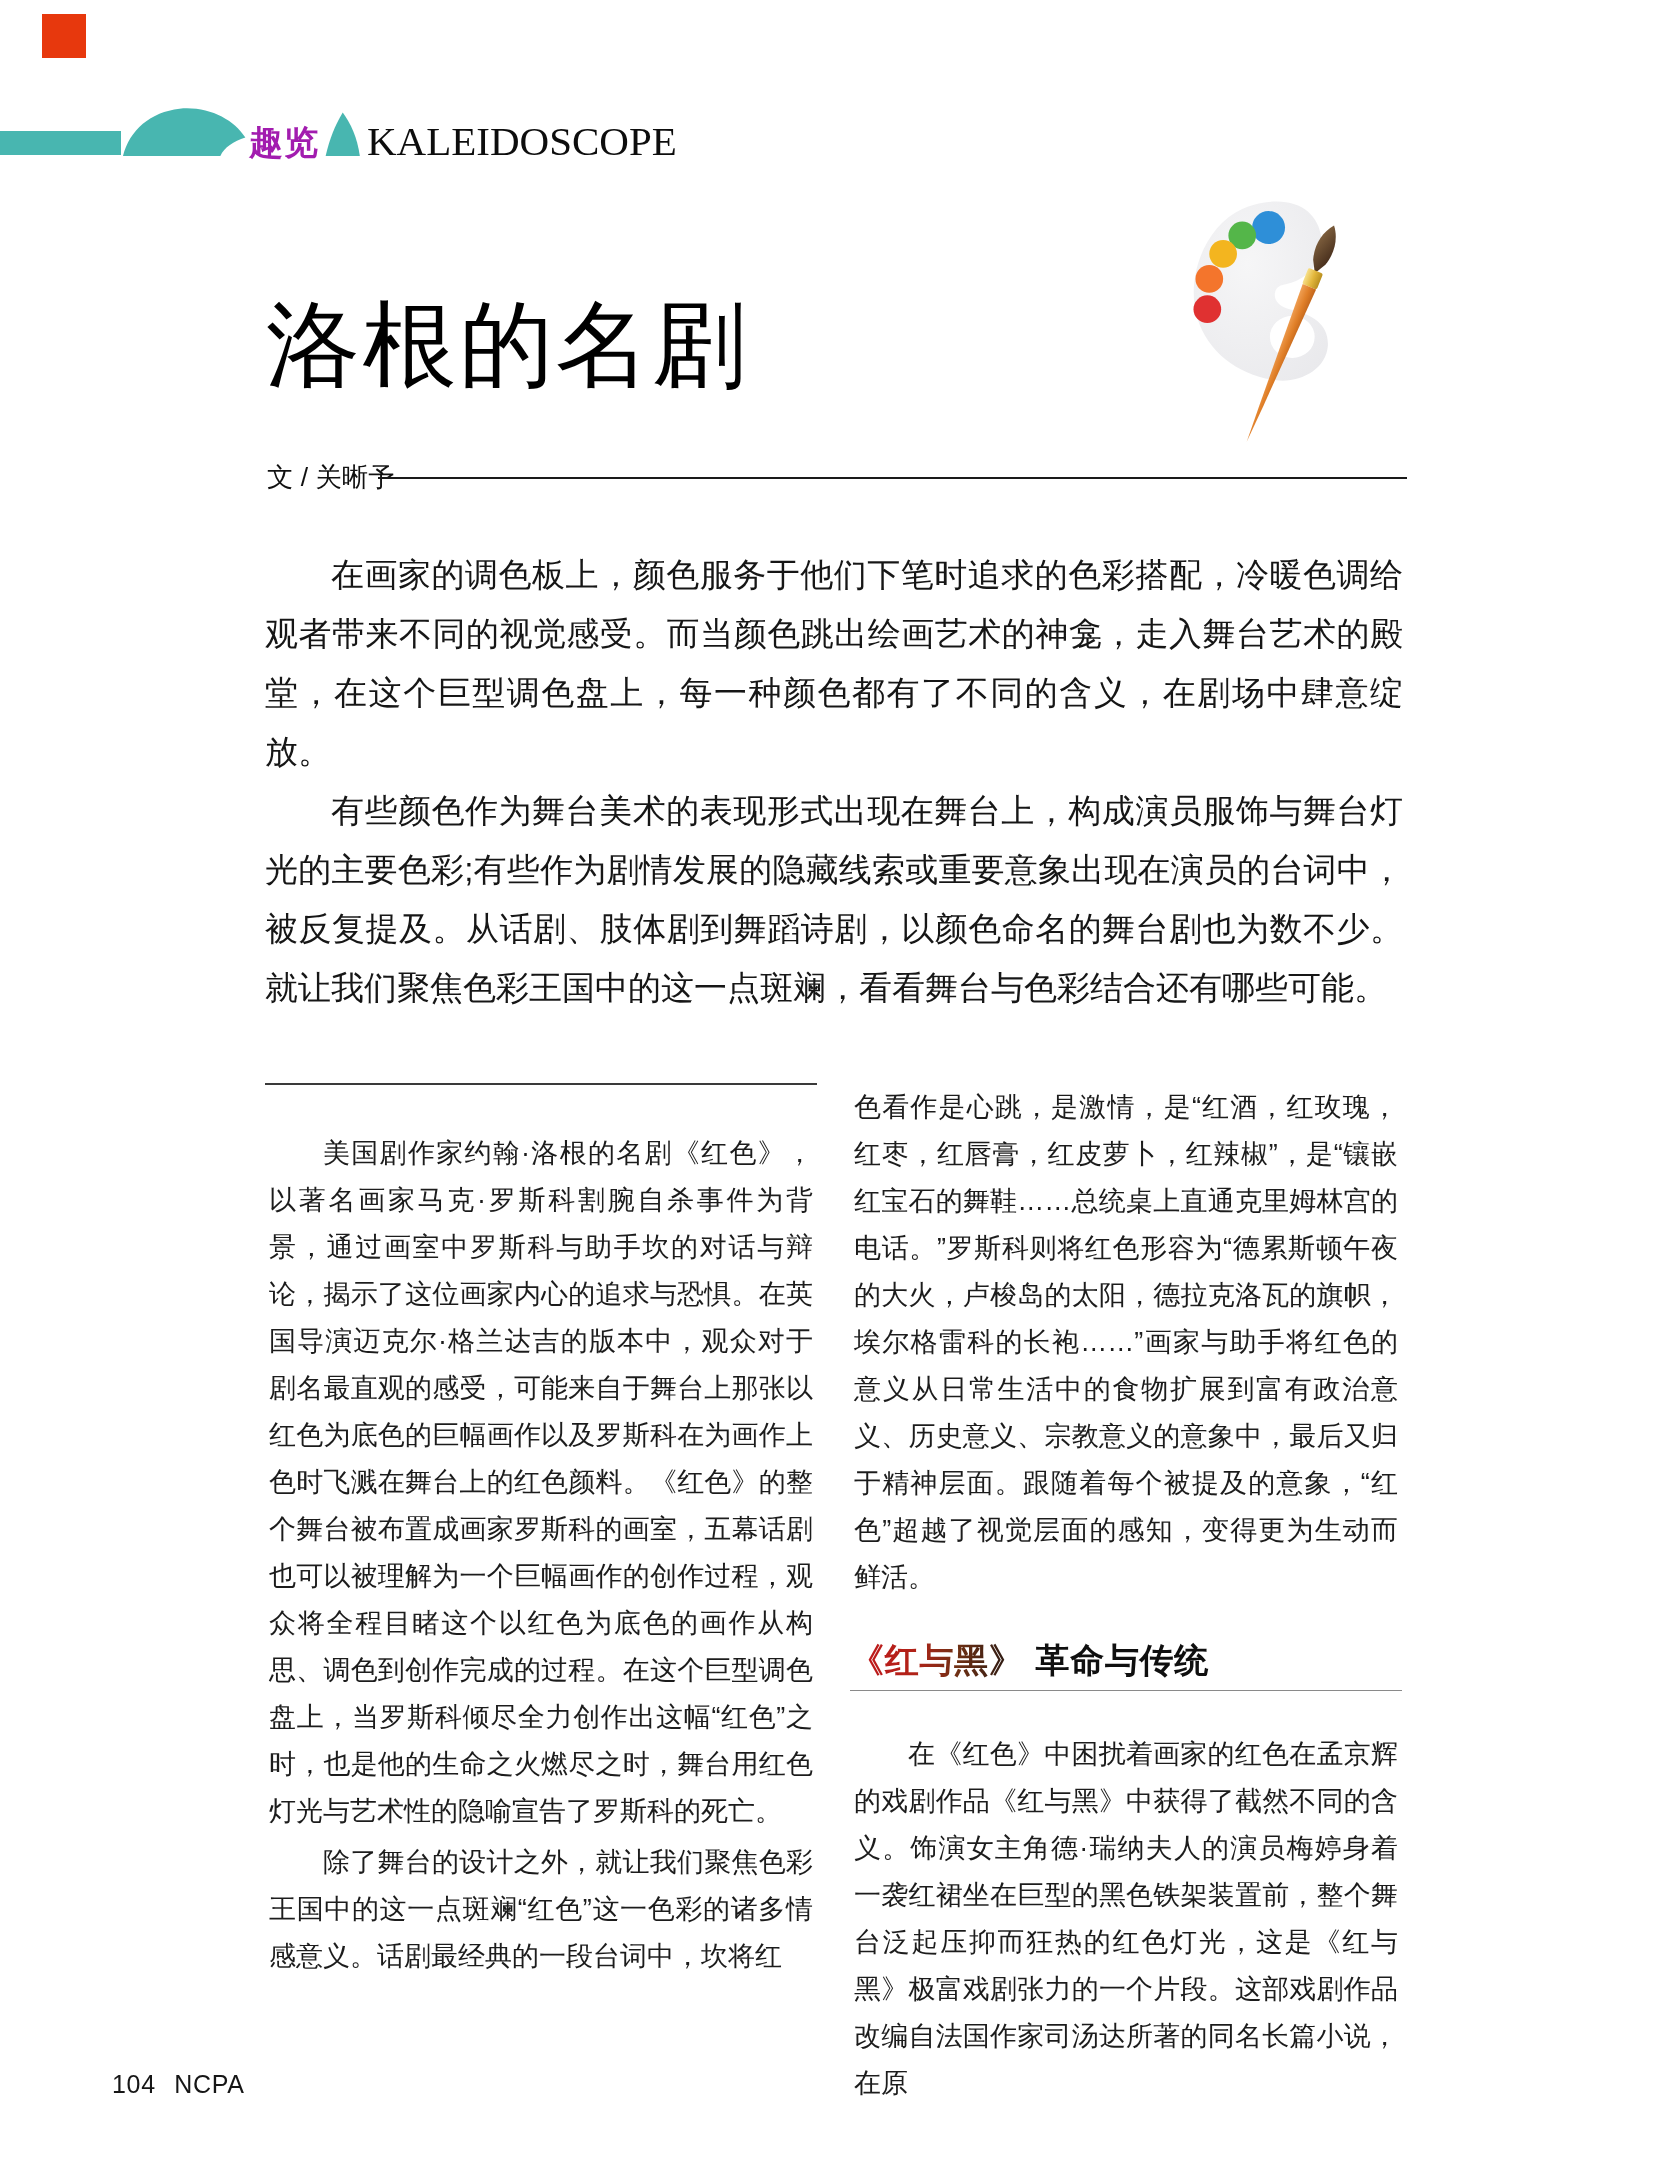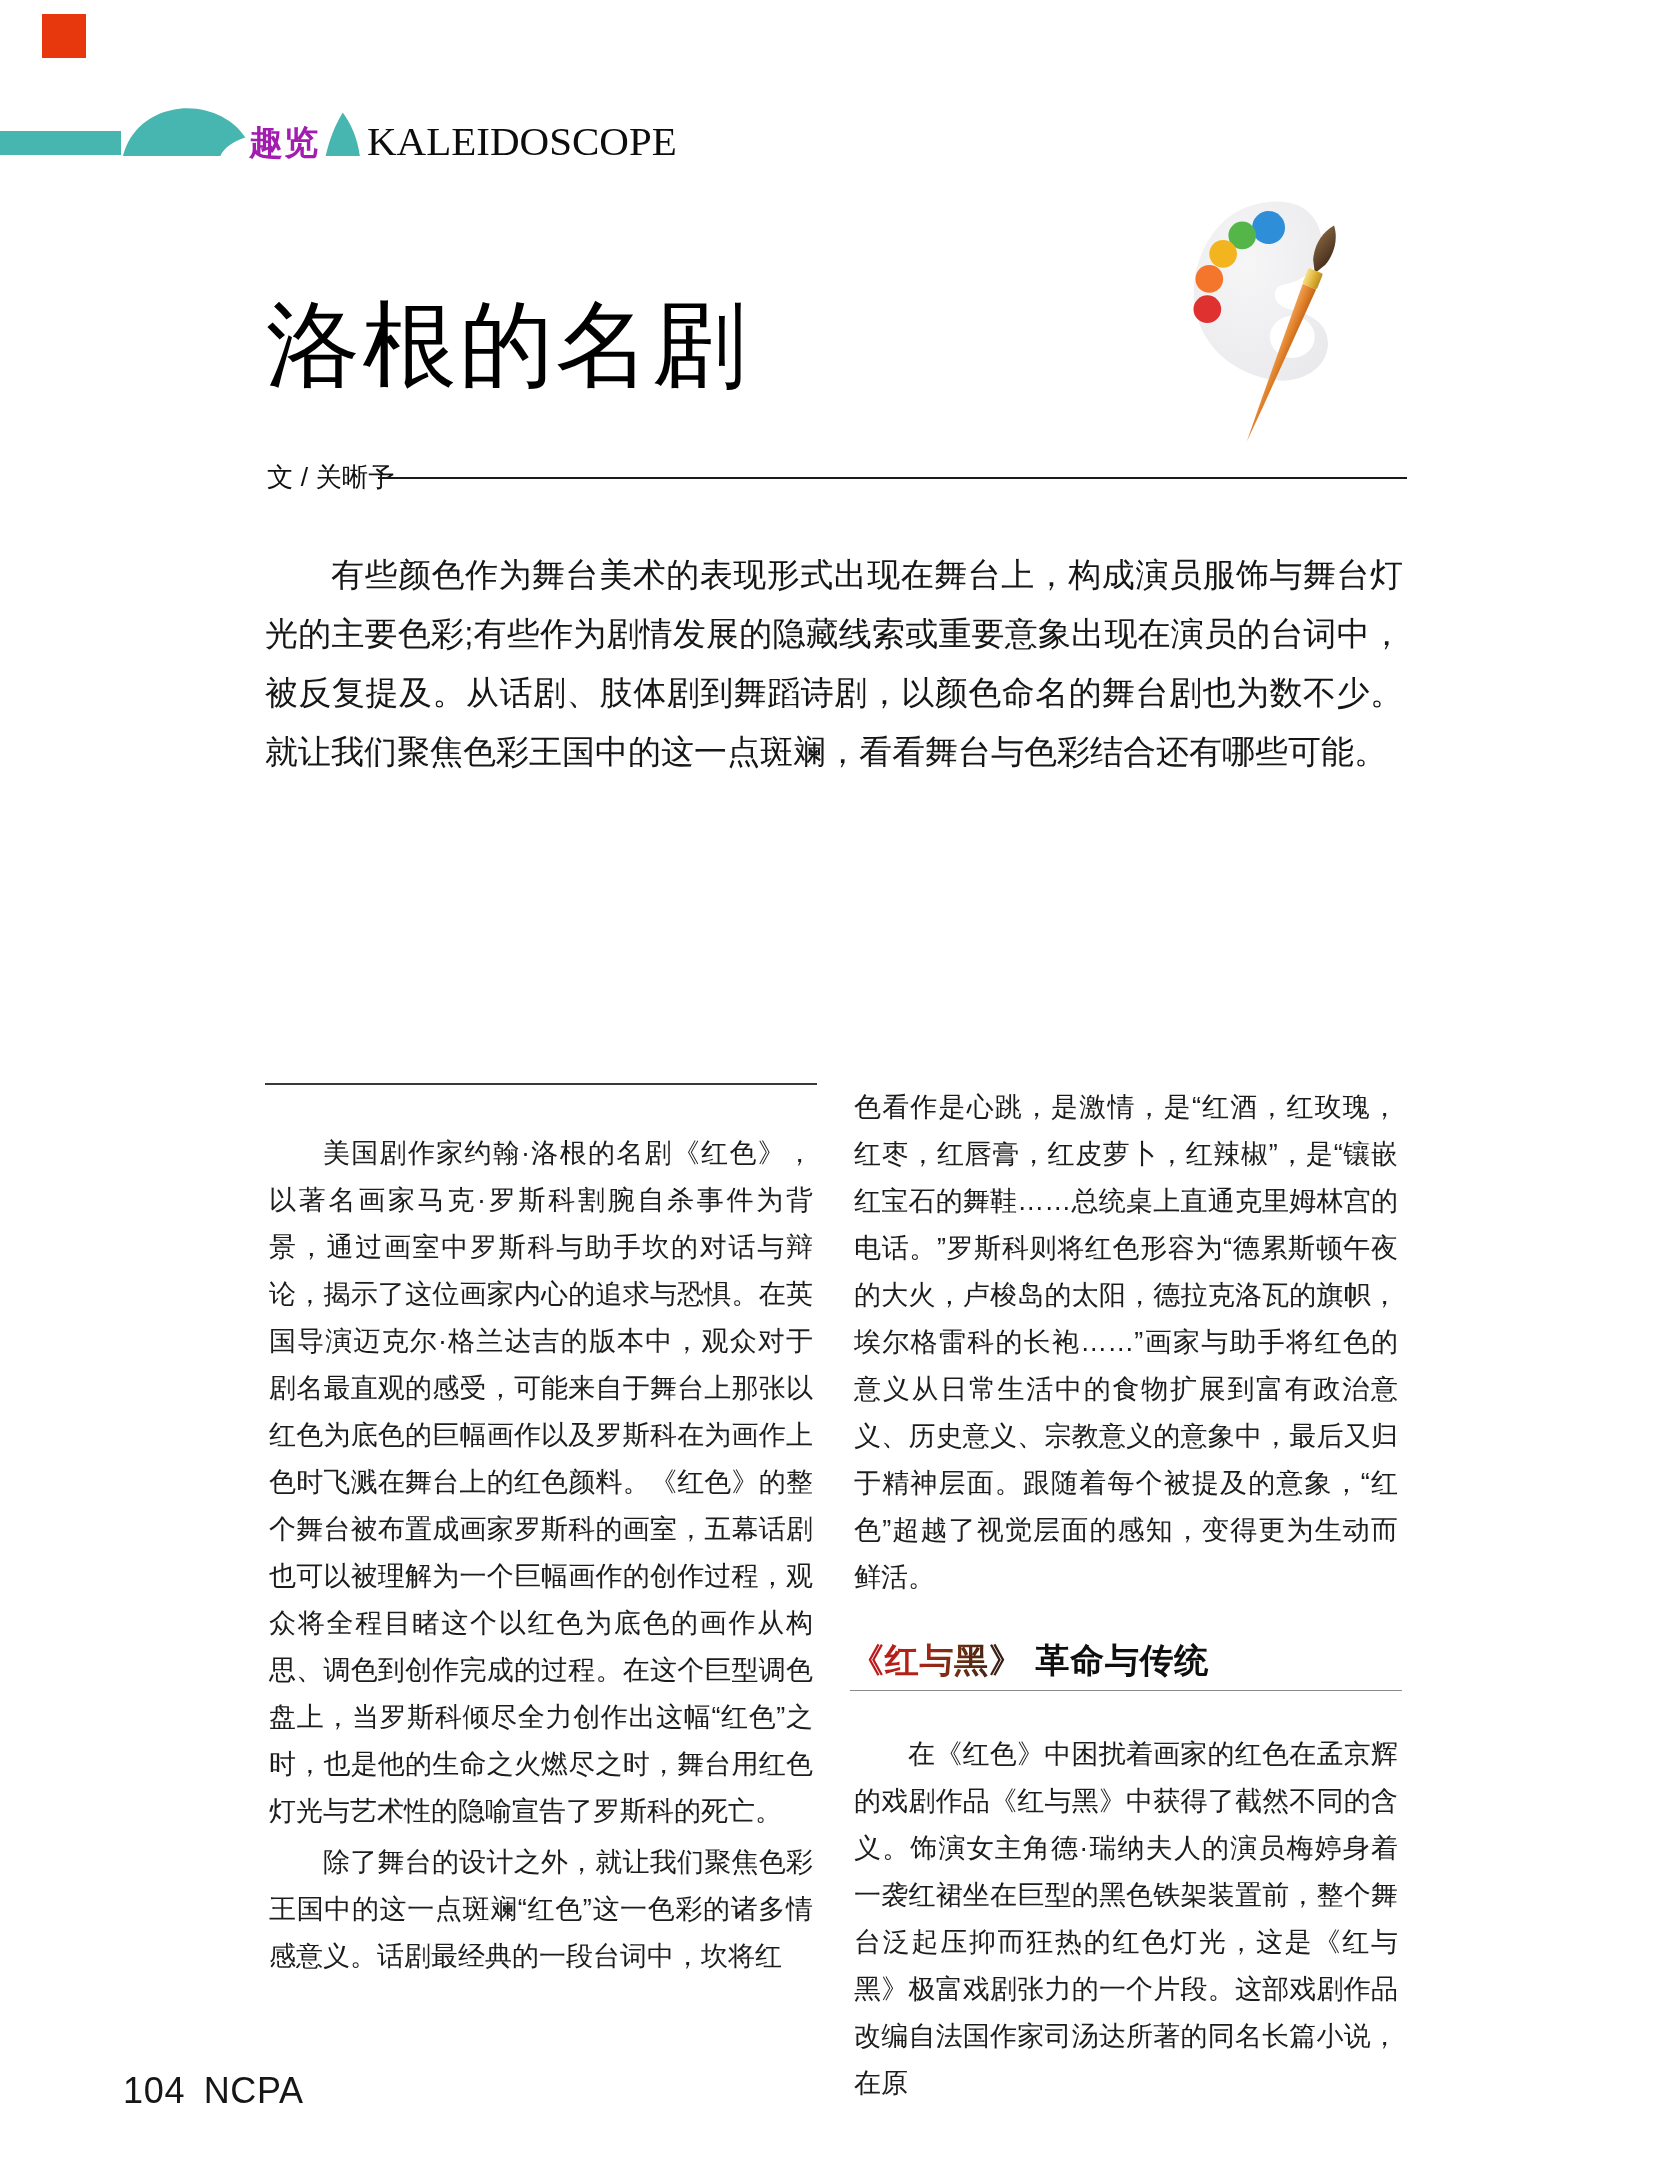--- a/index.html
+++ b/index.html
@@ -51,21 +51,21 @@
     -webkit-background-clip:text;background-clip:text;color:transparent;
   }
   .h-rule{height:2px;background:#3a3a3a;margin-top:8px;}
   .h-rule.gray{height:1.3px;background:#8a8a8a;}
   .col-left .body-start{margin-top:45px;}
   .col-right h2.sec{margin-top:38px;}
   .col-right .h-rule{margin-top:9.2px;}
   .col-right .body-start{margin-top:40px;}
 
   
-  .footer{left:123px;top:2070px;font-size:36px;color:#161616;letter-spacing:0.7px;}
+  .footer{left:112px;top:2070px;font-size:25px;color:#161616;letter-spacing:0.7px;}
   .footer .brand{margin-left:18.5px;}
 </style>
 </head>
 <body>
 
 <div class="abs corner-mark"></div>
 
 <div class="abs header-bar"></div>
 <svg class="abs header-arch" viewBox="0 0 400 76" aria-hidden="true">
   <path d="M 10 76 C 20 36 52 9 96 4 C 140 0 178 20 196 48 C 178 54 164 63 158 76 Z" fill="#48b6b0"></path>
@@ -107,20 +107,21 @@
     <rect x="156" y="110" width="24" height="26" rx="3" fill="url(#ferruleg)"></rect>
     <path d="M 157 136 L 179 136 L 171 330 L 168 390 L 165 330 Z" fill="url(#handleg)"></path>
   </g>
 </svg>
 
 <div class="abs article-title">洛根的名剧</div>
 <div class="abs byline">文 / 关晰予</div>
 <div class="abs byline-rule"></div>
 
 <div class="abs intro">
+  <p>在画家的调色板上，颜色服务于他们下笔时追求的色彩搭配，冷暖色调给观者带来不同的视觉感受。而当颜色跳出绘画艺术的神龛，走入舞台艺术的殿堂，在这个巨型调色盘上，每一种颜色都有了不同的含义，在剧场中肆意绽放。</p>
   <p>有些颜色作为舞台美术的表现形式出现在舞台上，构成演员服饰与舞台灯光的主要色彩;有些作为剧情发展的隐藏线索或重要意象出现在演员的台词中，被反复提及。从话剧、肢体剧到舞蹈诗剧，以颜色命名的舞台剧也为数不少。就让我们聚焦色彩王国中的这一点斑斓，看看舞台与色彩结合还有哪些可能。</p>
 </div>
 
 <div class="abs col col-left">
   <div class="h-rule"></div>
   <p class="body-start">美国剧作家约翰·洛根的名剧《红色》，以著名画家马克·罗斯科割腕自杀事件为背景，通过画室中罗斯科与助手坎的对话与辩论，揭示了这位画家内心的追求与恐惧。在英国导演迈克尔·格兰达吉的版本中，观众对于剧名最直观的感受，可能来自于舞台上那张以红色为底色的巨幅画作以及罗斯科在为画作上色时飞溅在舞台上的红色颜料。《红色》的整个舞台被布置成画家罗斯科的画室，五幕话剧也可以被理解为一个巨幅画作的创作过程，观众将全程目睹这个以红色为底色的画作从构思、调色到创作完成的过程。在这个巨型调色盘上，当罗斯科倾尽全力创作出这幅“红色”之时，也是他的生命之火燃尽之时，舞台用红色灯光与艺术性的隐喻宣告了罗斯科的死亡。</p>
   <p>除了舞台的设计之外，就让我们聚焦色彩王国中的这一点斑斓“红色”这一色彩的诸多情感意义。话剧最经典的一段台词中，坎将红</p>
 </div>
 
 <div class="abs col col-right">

